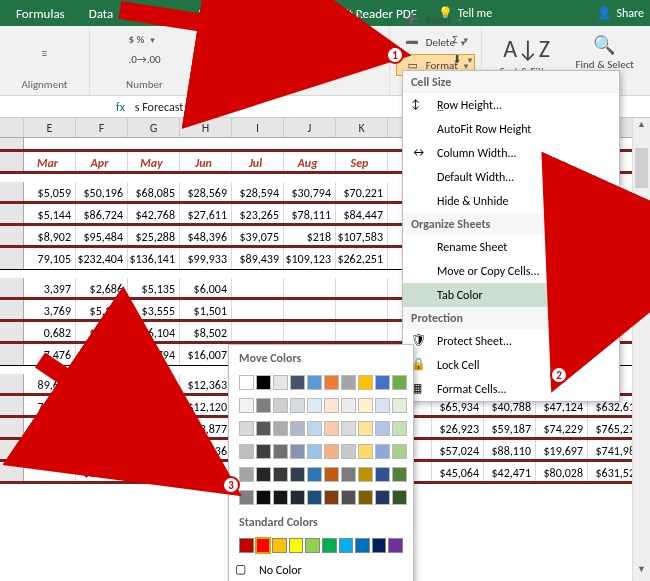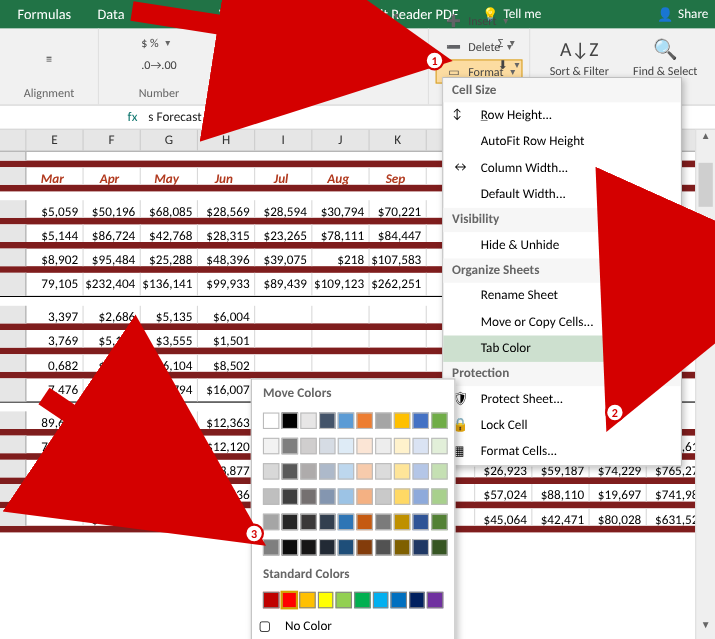--- a/index.html
+++ b/index.html
@@ -23,21 +23,21 @@
 
   
   .formula-row{ height:22px; border-bottom:1px solid #ccc; display:flex; align-items:center; padding-left:6px; font-size:12px; color:#222;}
   .formula-row .fx{ color:#0f766e; margin:0 10px;}
   .formula-row .name{ width:100px; border-right:1px solid #ccc; padding-right:6px;}
 
   
   .colheads{ height:20px; background:#e6e6e6; display:flex; border-bottom:1px solid #aaa; color:#333; font-size:12px;}
   .colheads .ch{ width:52px; border-right:1px solid #ccc; text-align:center; line-height:20px;}
   .colheads .sel{ width:24px; border-right:1px solid #ccc;}
-  .row{ display:flex; height:22px; border-bottom:6px solid #7f1d1d;}
+  .row{ display:flex; height:22px; border-bottom:3px solid #7f1d1d;}
   .row.gap{ height:8px; border:none;}
   .cell{ width:52px; border-right:1px solid #d9d9d9; text-align:right; padding-right:4px; line-height:22px; overflow:hidden; white-space:nowrap;}
   .cell.sel{ width:24px; background:#e6e6e6; text-align:center; color:#555; border-right:1px solid #aaa;}
   .hrow .cell{ color:#b13a1f; font-style:italic; font-weight:bold; text-align:center;}
   .tot{ font-weight:normal;}
   .bbot{ border-bottom:1px solid #000;}
 
   
   .vscroll{ position:absolute; right:0; top:118px; bottom:0; width:18px; background:#efefef; border-left:1px solid #ddd;}
   .vscroll .up,.vscroll .dn{ height:18px; text-align:center; font-size:9px; color:#666;}
@@ -149,21 +149,21 @@
     <div style="display:flex; flex-direction:column; gap:1px; align-items:flex-start; font-size:11px;">
       <div class="mini-btn caret">Σ</div>
       <div class="mini-btn caret">
           <span>⬇</span>
         </div>
       <div class="mini-btn caret">
           <span>🧽</span>
         </div>
     </div>
     <div class="big-vert">
-      <span style="font-size:18px;">A↓Z</span>
+      <span style="font-size:24px;">A↓Z</span>
       <span style="font-size:11px; text-align:left">Sort &amp; Filter</span>
     </div>
     <div class="big-vert">
       <span style="font-size:18px;">🔍</span>
       <span style="font-size:11px; text-align:center">Find &amp; Select</span>
     </div>
   </div>
 </div>
 
 <div class="formula-row">
@@ -215,21 +215,21 @@
         <div class="cell">$30,794</div>
         <div class="cell">$70,221</div>
         <div class="cell" style="width: 160px;"></div>
         <div class="cell"></div>
       </div>
       <div class="row">
         <div class="cell sel"></div>
         <div class="cell">$5,144</div>
         <div class="cell">$86,724</div>
         <div class="cell">$42,768</div>
-        <div class="cell">$28,315</div>
+        <div class="cell">$27,611</div>
         <div class="cell">$23,265</div>
         <div class="cell">$78,111</div>
         <div class="cell">$84,447</div>
         <div class="cell" style="width: 160px;"></div>
         <div class="cell"></div>
       </div>
       <div class="row">
         <div class="cell sel"></div>
         <div class="cell">$8,902</div>
         <div class="cell">$95,484</div>
@@ -377,21 +377,20 @@
   <div class="th"></div>
   <div class="dn" style="position:absolute;bottom:0;left:0;right:0">▼</div>
 </div>
 
 <div class="menu">
   <div class="section">Cell Size</div>
   <div class="item"><span class="ic">↕</span><span><span class="u">R</span>ow Height...</span></div>
   <div class="item"><span>AutoFit Row Height</span></div>
   <div class="item"><span class="ic">↔</span><span>Column Width...</span></div>
   <div class="item"><span>Default Width...</span></div>
-  <div class="section">Visibility</div>
   <div class="item"><span>Hide &amp; Unhide</span><span class="arrow">▶</span></div>
   <div class="section">Organize Sheets</div>
   <div class="item"><span>Rename Sheet</span></div>
   <div class="item"><span>Move or Copy Cells...</span></div>
   <div class="item active"><span>Tab Color</span><span class="arrow">▶</span></div>
   <div class="section">Protection</div>
   <div class="item"><span class="ic">🛡</span><span>Protect Sheet...</span></div>
   <div class="item"><span class="ic">🔒</span><span>Lock Cell</span></div>
   <div class="item"><span class="ic">▦</span><span>Format Cells...</span></div>
 </div>

